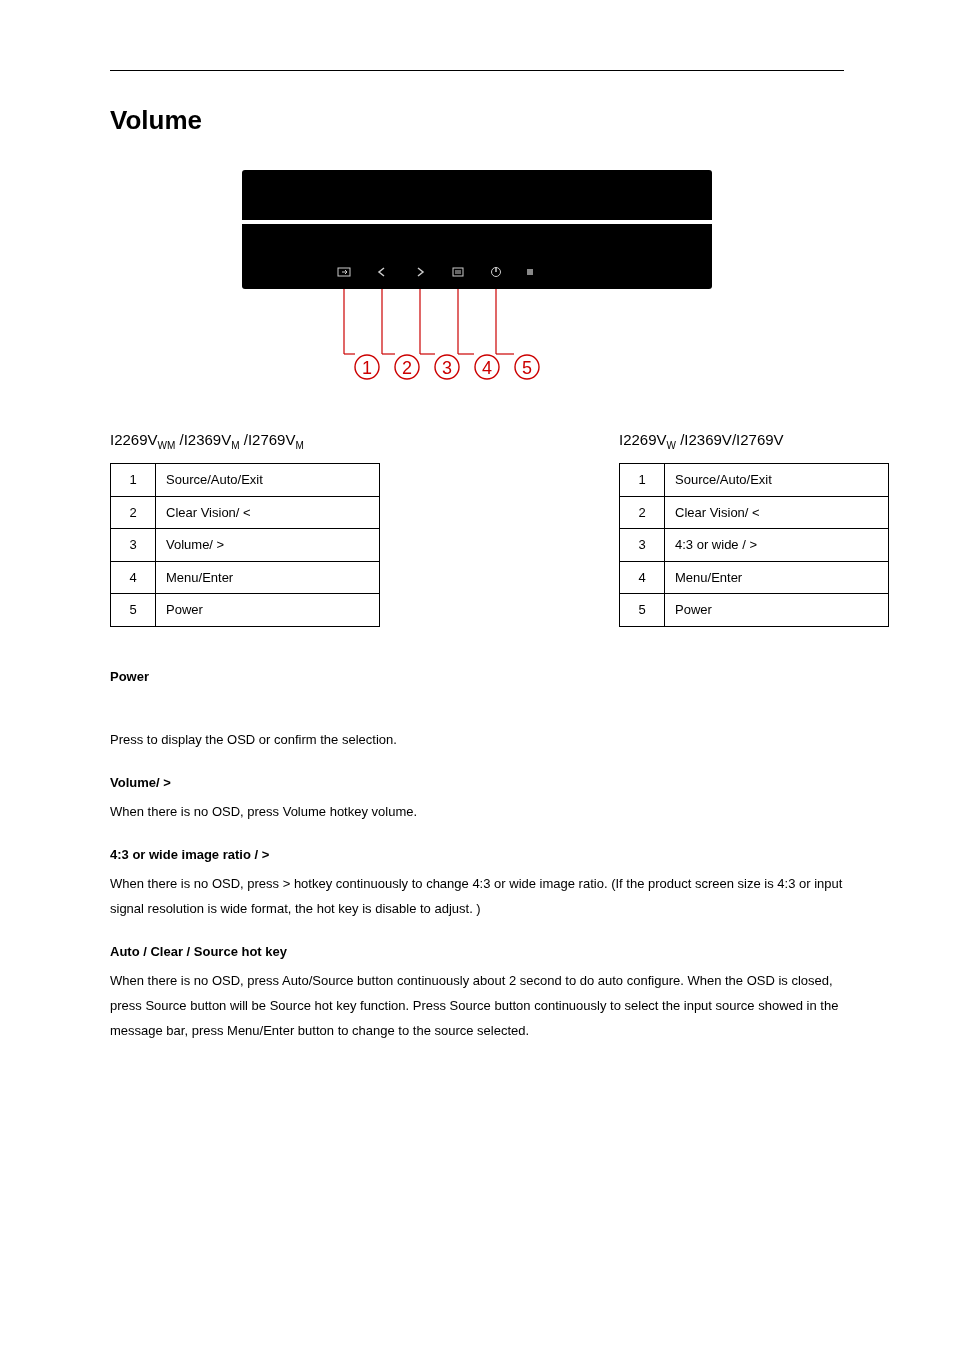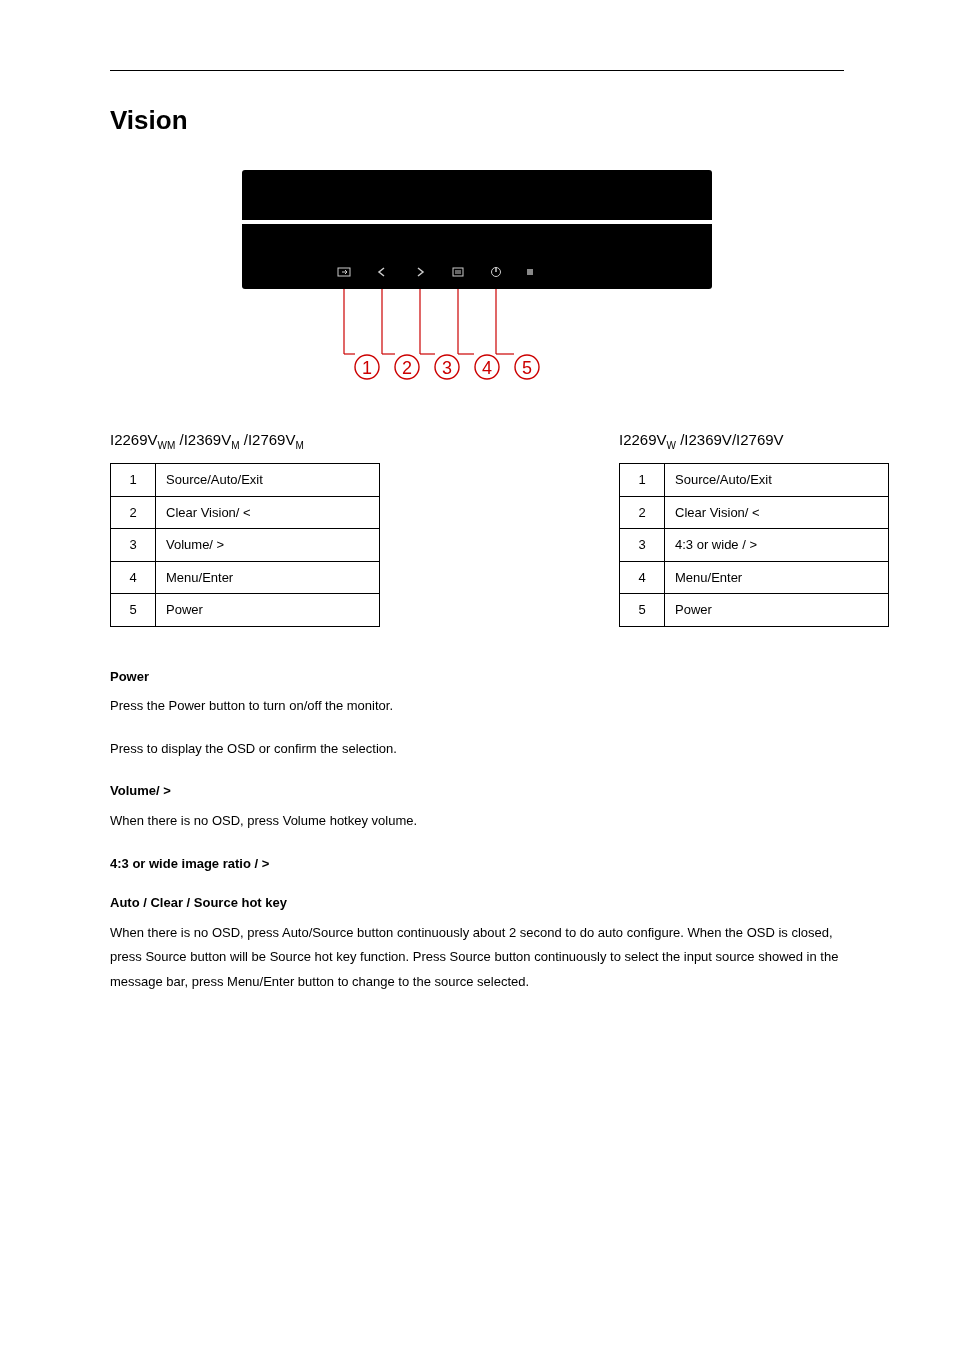--- a/index.html
+++ b/index.html
@@ -81,21 +81,21 @@
   table.hk td.num { width: 45px; text-align: center; }
   .desc-block { margin-top: 40px; }
   .sec-title { font-weight: bold; margin-top: 20px; margin-bottom: 8px; font-size: 13px; }
   .sec-text { font-size: 13px; margin-bottom: 12px; line-height: 1.9; }
 </style>
 </head>
 <body>
 
 <hr class="hr-top">
 
-<h1 class="page-title">Vision</h1>
+<h1 class="page-title">Volume</h1>
 
 <div class="diagram-wrap">
   <div class="monitor-top"></div>
   <div class="monitor-bezel">
     <div class="icons">
       <span class="ic">
         <svg viewBox="0 0 14 10" width="14" height="10">
             <rect x="1" y="1" width="12" height="8" fill="none" stroke="#ccc" stroke-width="1"></rect>
             <path d="M5 5 L9 5 M8 3 L10 5 L8 7" fill="none" stroke="#ccc" stroke-width="1"></path>
           </svg>
@@ -217,24 +217,24 @@
               <td>Power</td>
             </tr>
           </tbody>
       </table>
     </div>
   </div>
 </div>
 
 <div class="desc-block">
   <div class="sec-title">Power</div>
-  <div class="sec-text">Press the Power button to turn on/off the monitor.</div>
-
-  <div class="sec-text" style="margin-top:18px;">Press to display the OSD or confirm the selection.</div>
+
+  <div class="sec-text" style="margin-top:42px;">Press to display the OSD or confirm the selection.</div>
 
   <div class="sec-title">Volume/ &gt;</div>
   <div class="sec-text">When there is no OSD, press Volume hotkey volume.</div>
 
   <div class="sec-title">4:3 or wide image ratio / &gt;</div>
+  <div class="sec-text">When there is no OSD, press  &gt;  hotkey continuously to change 4:3 or wide image ratio. (If the product screen size is 4:3 or input signal resolution is wide format, the hot key is disable to adjust. )</div>
 
   <div class="sec-title">Auto / Clear / Source hot key</div>
   <div class="sec-text">When there is no OSD, press Auto/Source button continuously about 2 second to do auto configure. When the OSD is closed, press Source button will be Source hot key function. Press Source button continuously to select the input source showed in the message bar, press Menu/Enter button to change to the source selected.</div>
 </div>
 
 </body></html>

